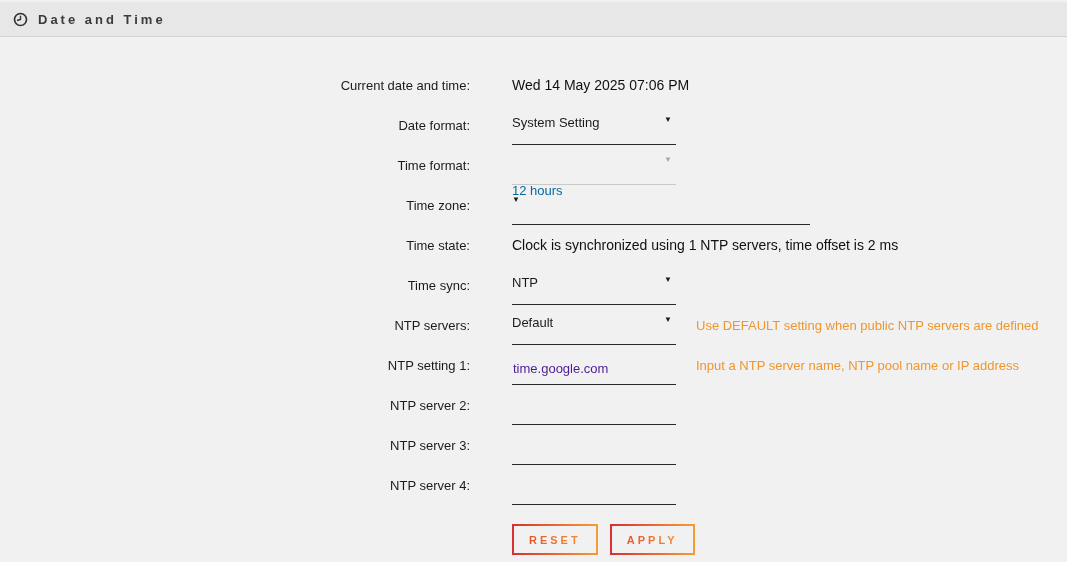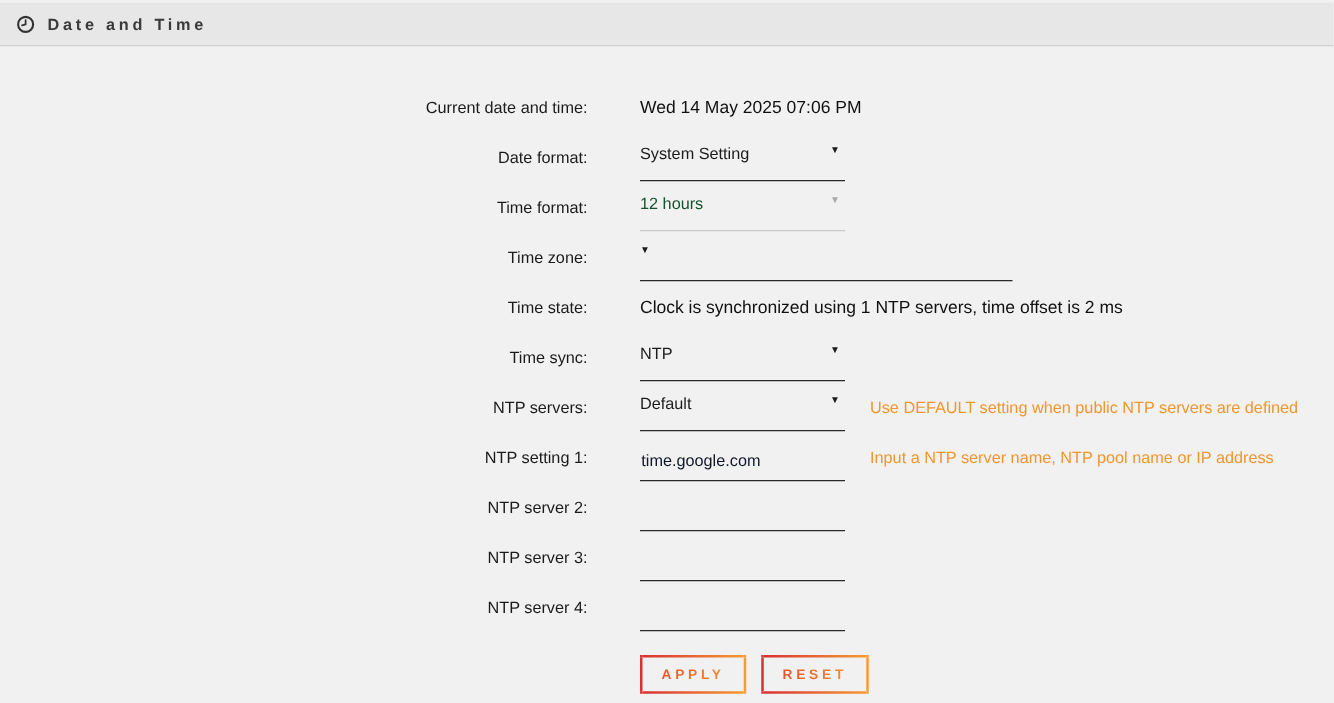--- a/index.html
+++ b/index.html
@@ -31,27 +31,27 @@
   
   .select {
     display:flex; align-items:flex-start; justify-content:space-between;
     width:164px; height:30px; margin-top:10px; padding-bottom:2px;
     border-bottom:1px solid #2a2a2a; cursor:pointer; background:transparent;
   }
   .select.wide { width:298px; }
   .select .sel-text { font-size:13px; color:#1b1b1b; }
   .select .arrow { font-size:8px; color:#1b1b1b; margin-right:4px; }
   .select.disabled { border-bottom-color:#c9c9c9; cursor:default; }
-  .select.disabled .sel-text { color:#14532d; }
+  .select.disabled .sel-text { color:#0369a1;margin-top:28px; }
   .select.disabled .arrow { color:#a9a9a9; }
   
   .uinput {
     width:164px; height:30px; margin-top:10px;
     border:none; border-bottom:1px solid #2a2a2a; outline:none;
-    background:transparent; font-size:13px; color:#0f172a;
+    background:transparent; font-size:13px; color:#4c1d95;
     font-family:"Liberation Sans","DejaVu Sans",sans-serif; padding:0 0 2px 1px;
   }
   .hint { font-size:13px; color:#ef962d; margin-left:20px; white-space:nowrap; }
   
   .btn-row { display:flex; margin-left:512px; margin-top:19px; }
   .btn {
     height:31px; min-width:85px; padding:0 15px; margin-right:12px;
     border:2px solid; border-image:linear-gradient(90deg,#d93032,#f59c35) 1;
     font-family:"Liberation Sans","DejaVu Sans",sans-serif;
     font-size:11px; font-weight:700; letter-spacing:3px;
@@ -165,18 +165,18 @@
     </div>
 
     <div class="row">
       <div class="label-col">NTP server 4:</div>
       <div class="value-col">
         <input class="uinput" type="text" value="" style="">
       </div>
     </div>
 
     <div class="btn-row">
+      <button class="btn">RESET</button>
       <button class="btn">APPLY</button>
-      <button class="btn">RESET</button>
     </div>
 
   </div>
 </div>
 
 </body></html>

